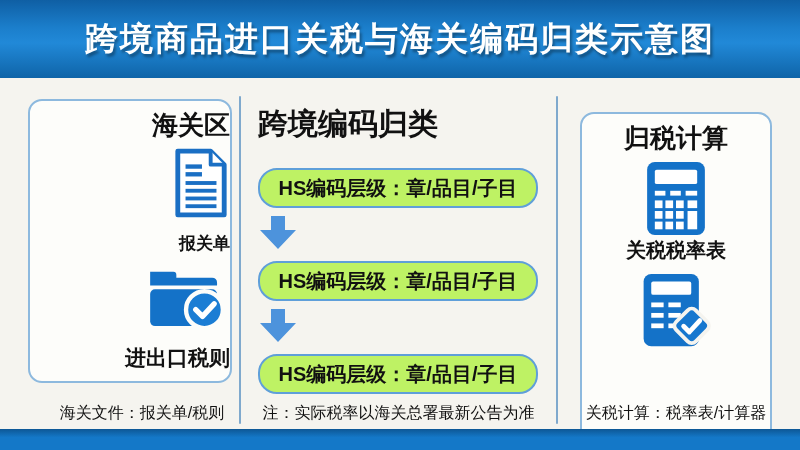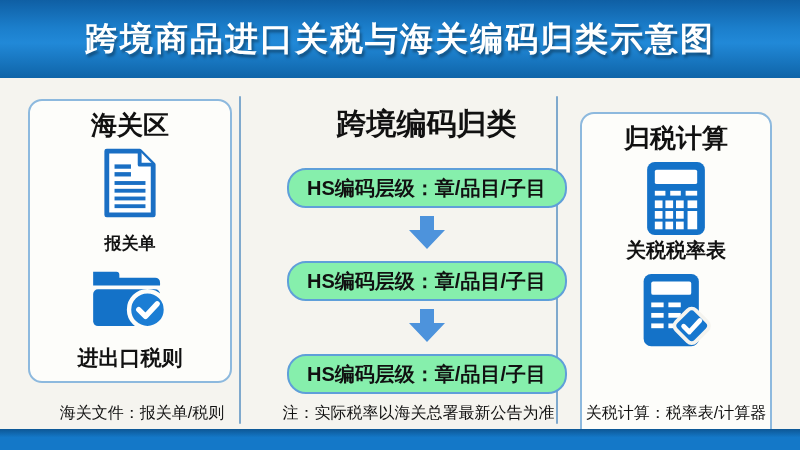--- a/index.html
+++ b/index.html
@@ -21,46 +21,46 @@
   }
   
   .vline{position:absolute;top:96px;height:328px;width:2px;background:#7fa9cd;border-radius:1px;}
   .vline-left{left:239px}
   .vline-right{left:556px}
   
   .panel{
     position:absolute;background:#fdfdfa;border:2px solid #8db9de;border-radius:14px;
     display:flex;flex-direction:column;align-items:center;box-sizing:border-box;
   }
-  .panel-left{left:28px;top:99px;width:204px;height:284px;}
+  .panel-left{left:28px;top:99px;width:204px;height:284px;align-items:flex-end;}
   .panel-right{left:580px;top:112px;width:192px;height:360px;}
   .panel-title{font-size:26px;font-weight:bold;margin-top:9px;line-height:1.2;}
   .item-label{font-weight:bold;line-height:1.15;}
   .lbl-19{font-size:17px;margin-top:15px;}
   .lbl-21{font-size:21px;margin-top:16px;}
   .lbl-20{font-size:20px;margin-top:2px;}
   .icon-wrap{display:flex;align-items:center;justify-content:center;}
   .mt6{margin-top:6px}.mt10{margin-top:10px}.mt12{margin-top:12px}
   
   .mid{
-    position:absolute;left:242px;top:96px;width:313px;
-    display:flex;flex-direction:column;align-items:center;padding-left:28px;
+    position:absolute;left:258px;top:96px;width:313px;
+    display:flex;flex-direction:column;
   }
   .mid-title{font-size:30px;font-weight:bold;margin:8px 0 23px;}
   .hs-box{
-    width:280px;height:40px;background:#86efac;
+    width:280px;height:40px;background:#bef264;
     border:2px solid #5f9fd9;border-radius:19px;box-sizing:border-box;
     display:flex;align-items:center;justify-content:center;
     font-size:20px;font-weight:bold;white-space:nowrap;
   }
   .flow-arrow{margin:8px 0;display:block;}
   
   .footnote{position:absolute;top:403px;font-size:16px;text-align:center;white-space:nowrap;}
   .fn-left{left:40px;width:204px;}
-  .fn-mid{left:242px;width:313px;margin-left:20px;}
+  .fn-mid{left:242px;width:313px;}
   .fn-right{left:574px;width:204px;}
   
   .bottom-bar{
     position:absolute;left:0;top:429px;width:800px;height:21px;
     background:linear-gradient(180deg,#0d5795 0%,#1478c8 40%,#1478c8 100%);
   }
   
   .blue-fill{fill:#1472c8;}
 </style>
 </head>

